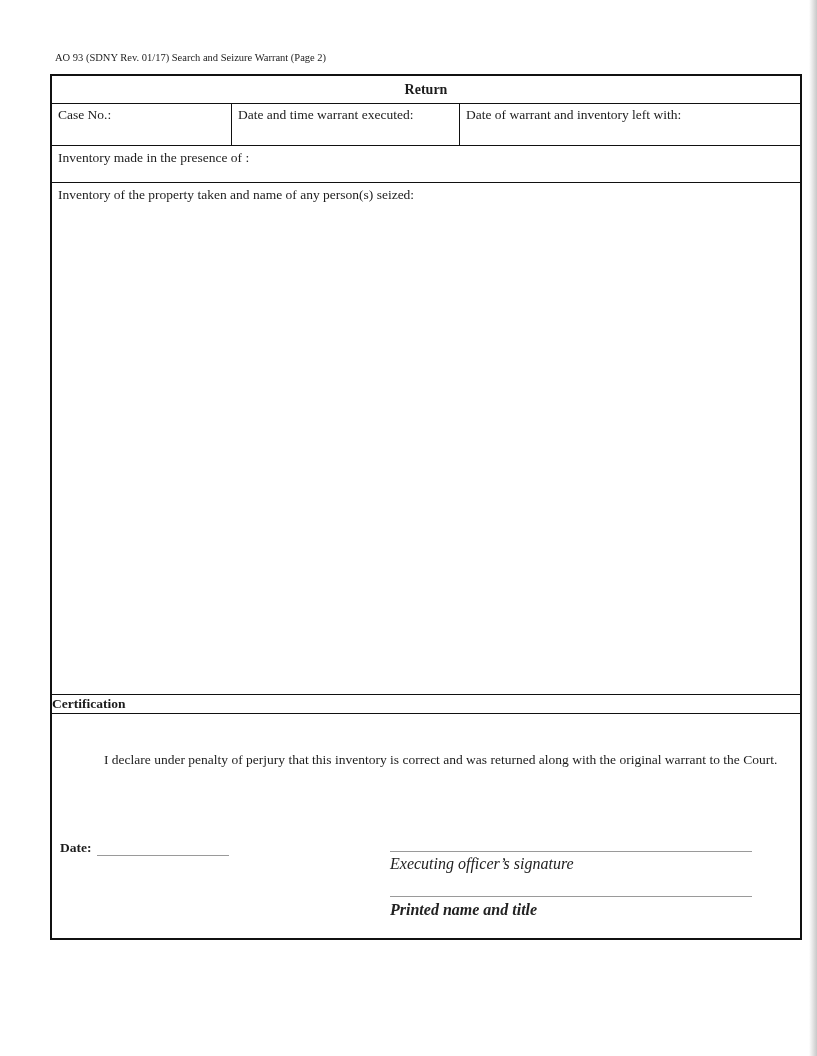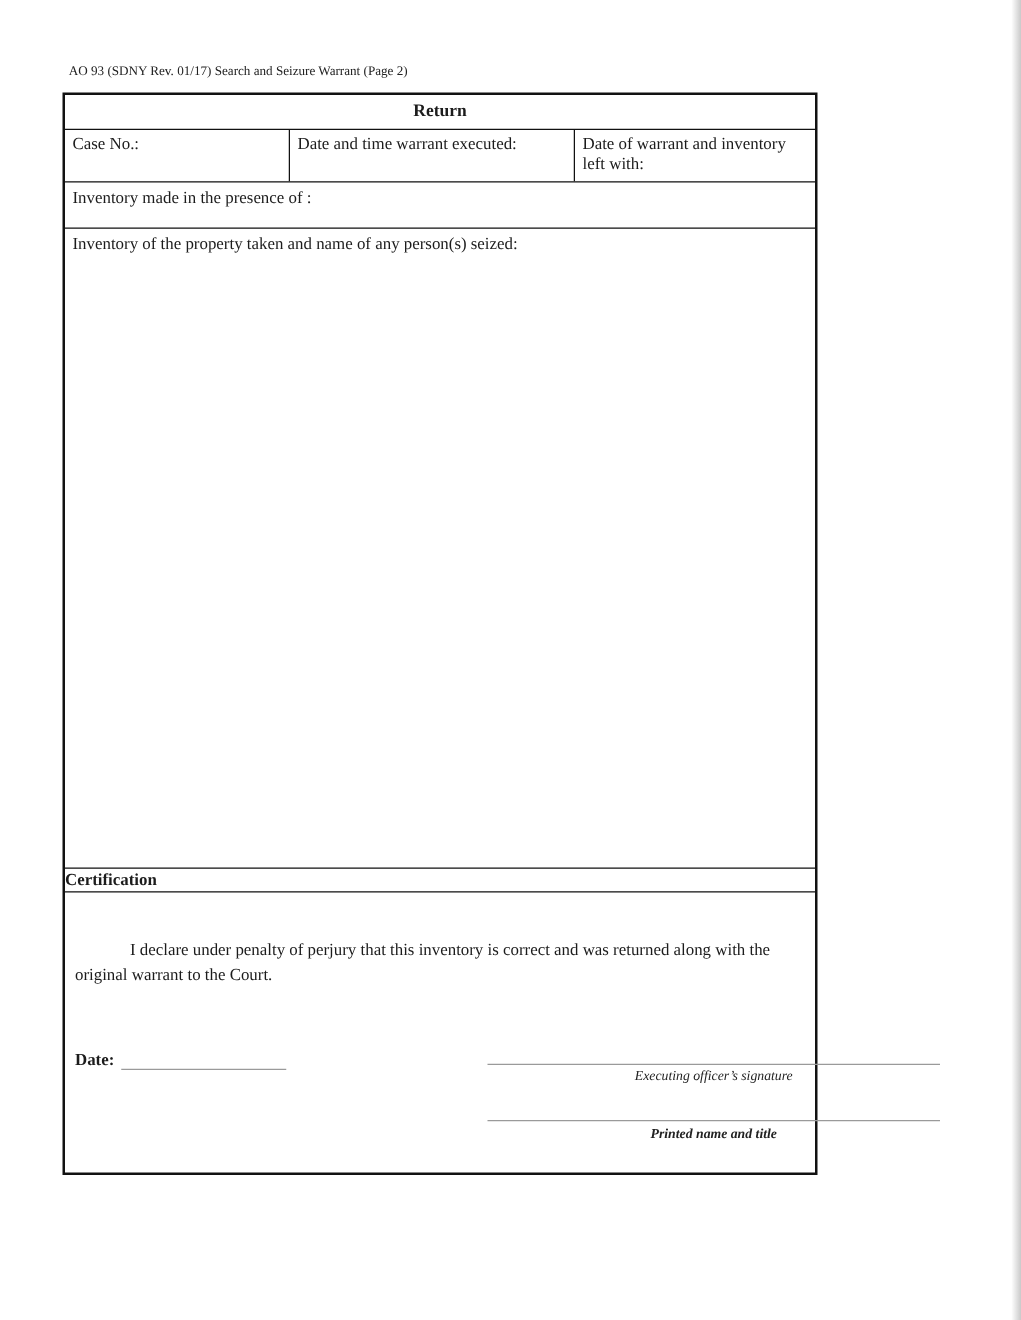--- a/index.html
+++ b/index.html
@@ -18,21 +18,21 @@
   .scan-dash {
     position: absolute; top: 4px; left: 372px; width: 70px; height: 3px;
     color: #b9b9b9; font-size: 9px; letter-spacing: 2px;
   }
   .form-header {
     position: absolute; left: 55px; top: 52px;
     font-size: 10.5px; color: #222;
   }
   .form-box {
     position: absolute; left: 50px; top: 74px;
-    width: 604px; height: 866px;
+    width: 752px; height: 866px;
     border: 2px solid #111;
     display: flex; flex-direction: column;
     background: #fff;
   }
   .row { border-bottom: 1.5px solid #111; position: relative; }
   .title-row {
     height: 28px; display: flex; align-items: center; justify-content: center;
     font-weight: bold; font-size: 14px;
   }
   .fields-row { height: 42px; display: flex; }
@@ -58,21 +58,21 @@
     display: inline-block; width: 132px; height: 14px;
     border-bottom: 1.2px solid #9a9a9a; margin-left: 6px; vertical-align: bottom;
   }
   .sig-block { position: absolute; left: 338px; top: 0; width: 362px; }
   .sig-line { border-bottom: 1.2px solid #9a9a9a; height: 0; width: 100%; }
   .sig-line-1 { position: absolute; top: 137px; }
   .sig-caption-1 { position: absolute; top: 141px; }
   .sig-line-2 { position: absolute; top: 182px; }
   .sig-caption-2 { position: absolute; top: 187px; font-weight: bold; }
   .sig-caption {
-    width: 100%; text-align: center; font-style: italic; font-size: 11px; color: #222;
+    width: 100%; font-style: italic; font-size: 16px; color: #222;
   }
 </style>
 </head>
 <body>
 
 <div class="scan-edge"></div>
 <div class="scan-dash"></div>
 
 <div class="form-header">AO 93  (SDNY Rev. 01/17) Search and Seizure Warrant (Page 2)</div>
 

